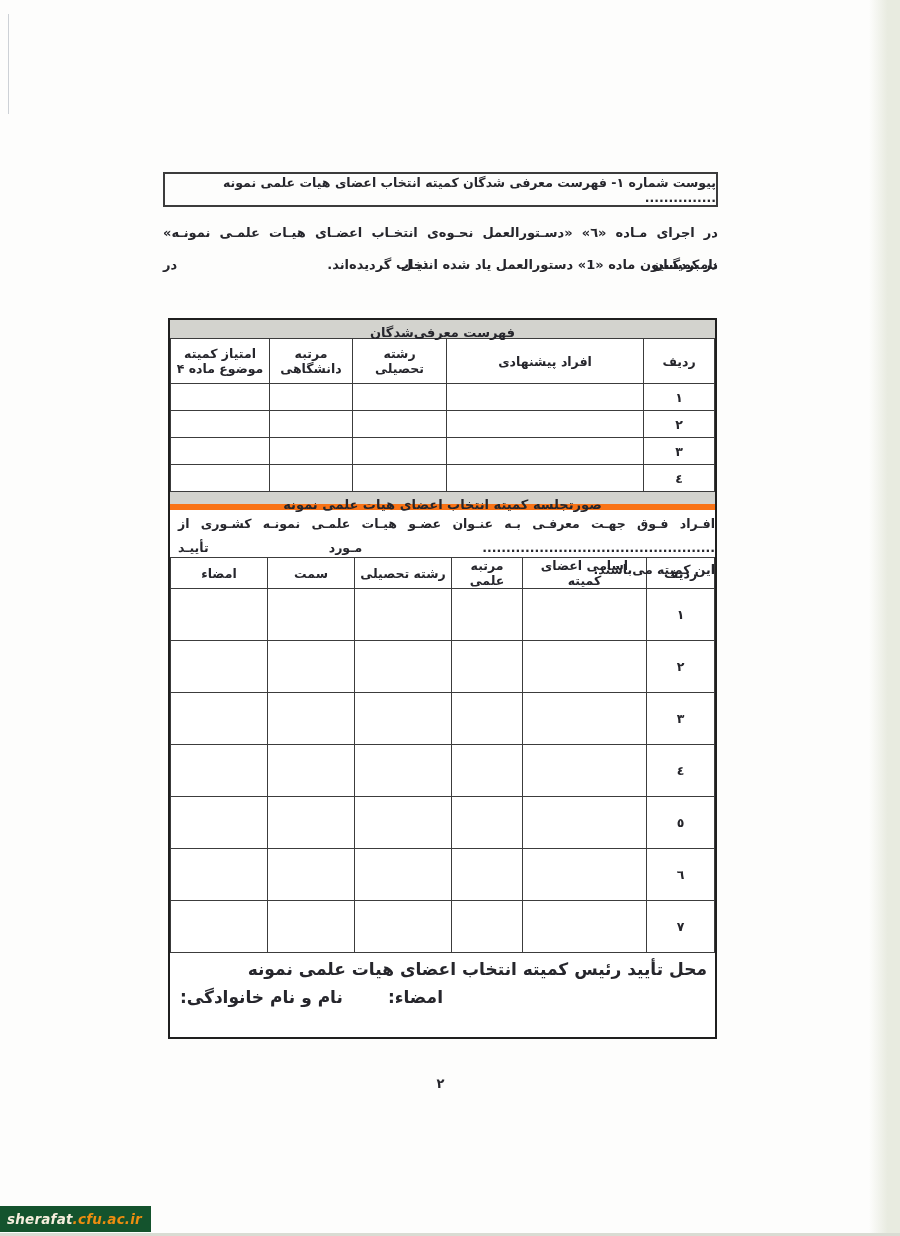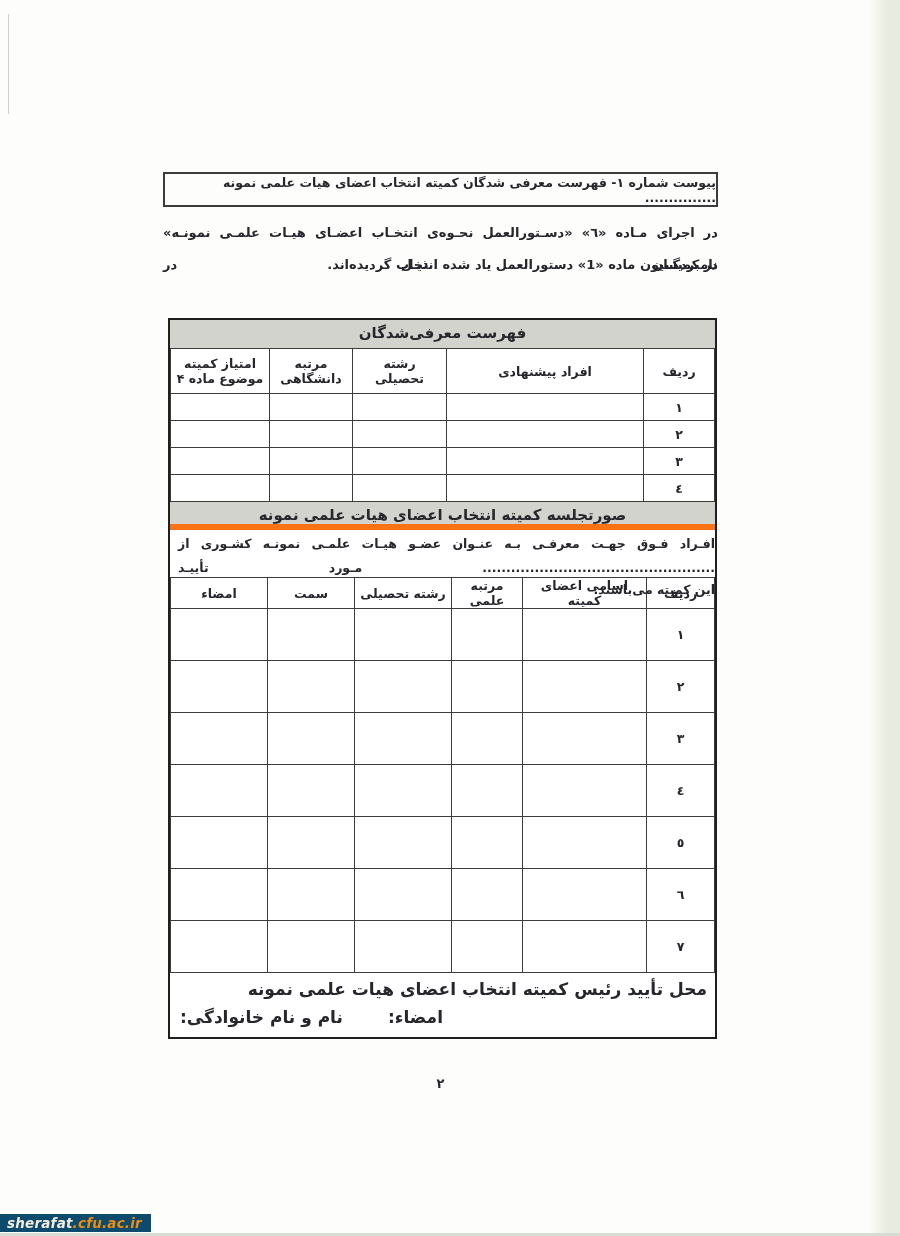--- a/index.html
+++ b/index.html
@@ -21,44 +21,44 @@
   }
   .intro{position:absolute;left:163px;top:217px;width:555px;direction:rtl;
     font-size:13px;font-weight:bold;}
   .intro .jline{height:32px;line-height:32px;text-align:justify;text-align-last:justify;white-space:normal;}
   .intro .rline{height:32px;line-height:32px;text-align:right;}
 
   .form-block{
     position:absolute;left:168px;top:318px;width:549px;height:721px;box-sizing:border-box;
     border:2.5px solid #1f1f1f;direction:rtl;background:#fff;
   }
-  .band{height:28px;line-height:26px;background:#d3d3ce;text-align:center;
-    font-weight:bold;font-size:15px;}
+  .band{height:18px;line-height:26px;background:#d3d3ce;text-align:center;
+    font-weight:bold;font-size:13px;}
   .band.b2{border-bottom:6px solid #f97316;box-sizing:border-box;}
   table.grid{width:100%;border-collapse:collapse;table-layout:fixed;direction:rtl;}
   table.grid td,table.grid th{border:1px solid #3c3c3c;padding:0 4px;box-sizing:border-box;
     font-size:12.5px;font-weight:bold;text-align:center;vertical-align:middle;}
   table.t1 thead tr{height:45px;}
   table.t1 tbody tr{height:27px;}
   table.t2 thead tr{height:25px;}
   table.t2 tbody tr{height:52px;}
   td.num{font-size:13px;}
   .note{height:47px;box-sizing:border-box;padding:2px 0 0 8px;font-size:12.5px;font-weight:bold;}
   .note .jline{line-height:24px;text-align:justify;text-align-last:justify;}
   .note .rline{line-height:20px;text-align:right;}
   .block-footer{position:relative;height:73px;box-sizing:border-box;padding:5px 8px 0 10px;
     font-size:17px;font-weight:bold;}
   .block-footer .fl1{text-align:right;line-height:22px;}
   .block-footer .name{text-align:left;line-height:22px;margin-top:6px;}
   .block-footer .sign{position:absolute;left:218px;top:34px;}
 
   .page-number{position:absolute;left:163px;top:1076px;width:555px;text-align:center;
     font-size:13px;font-weight:bold;}
-  .watermark{position:absolute;left:0;bottom:4px;height:18px;min-width:96px;
-    display:flex;align-items:center;padding:0 9px 0 7px;background:#0c4a6e;
+  .watermark{position:absolute;left:0;bottom:4px;height:26px;min-width:96px;
+    display:flex;align-items:center;padding:0 9px 0 7px;background:#14532d;
     font-style:italic;font-weight:bold;font-size:13.5px;letter-spacing:.2px;direction:ltr;}
 </style>
 </head>
 <body>
 
 <div class="sheet">
 
   <div class="left-line"></div>
   <div class="right-edge"></div>
   <div class="bottom-edge"></div>

